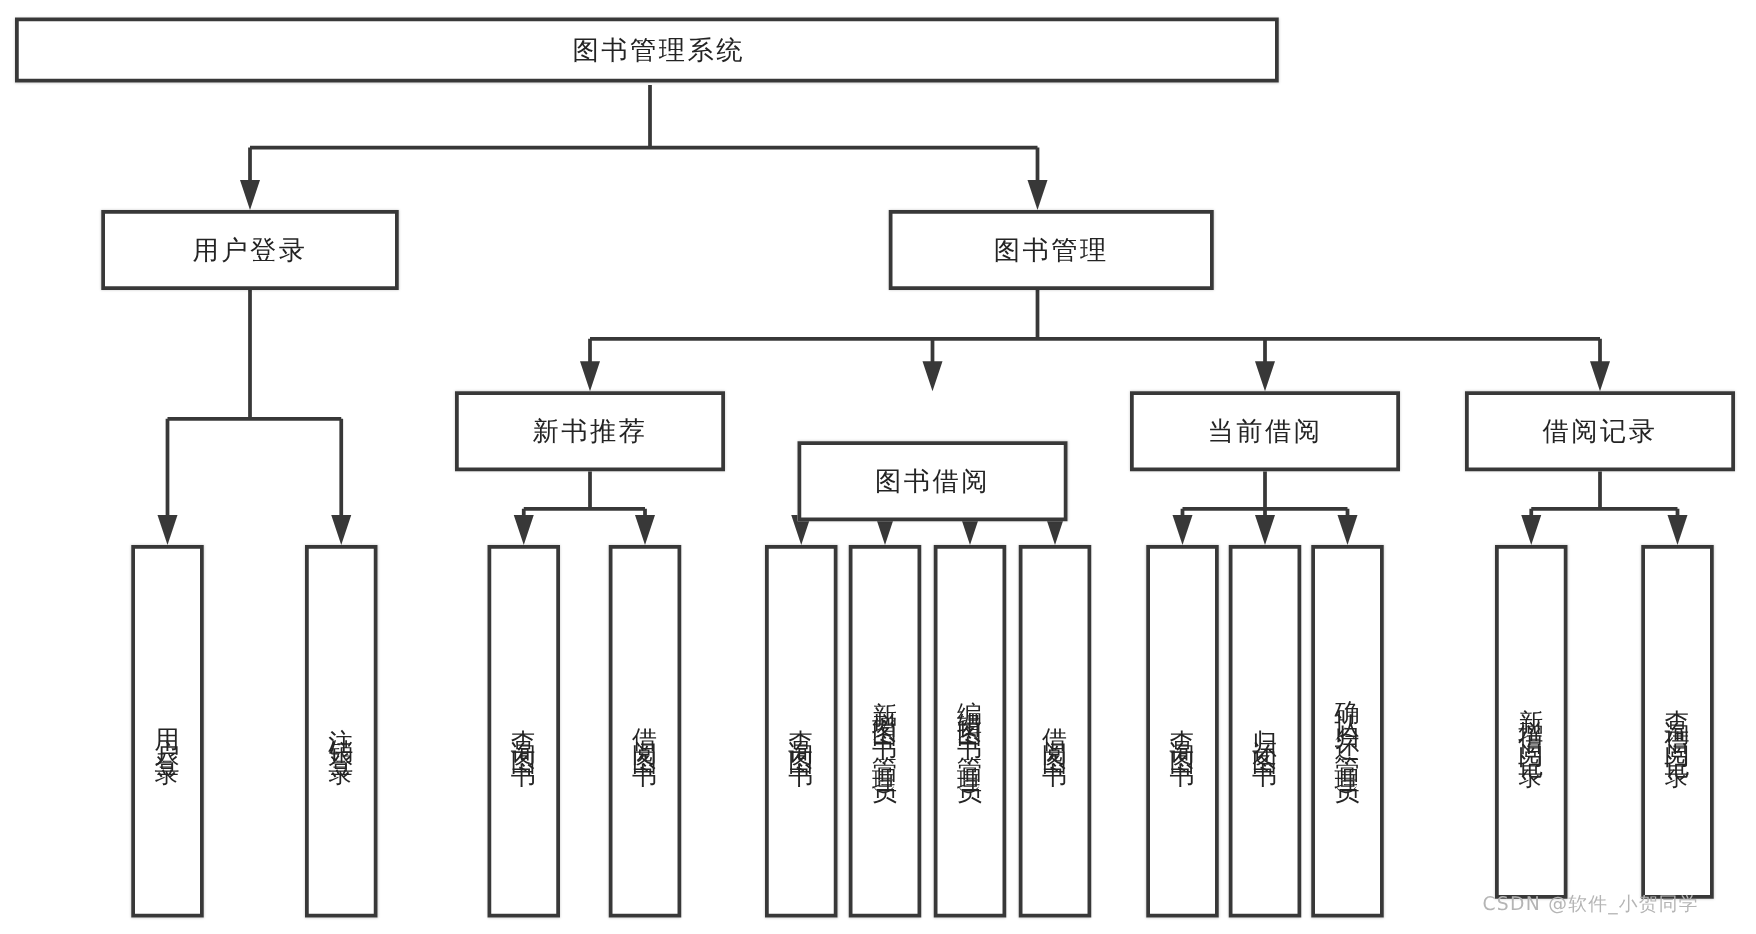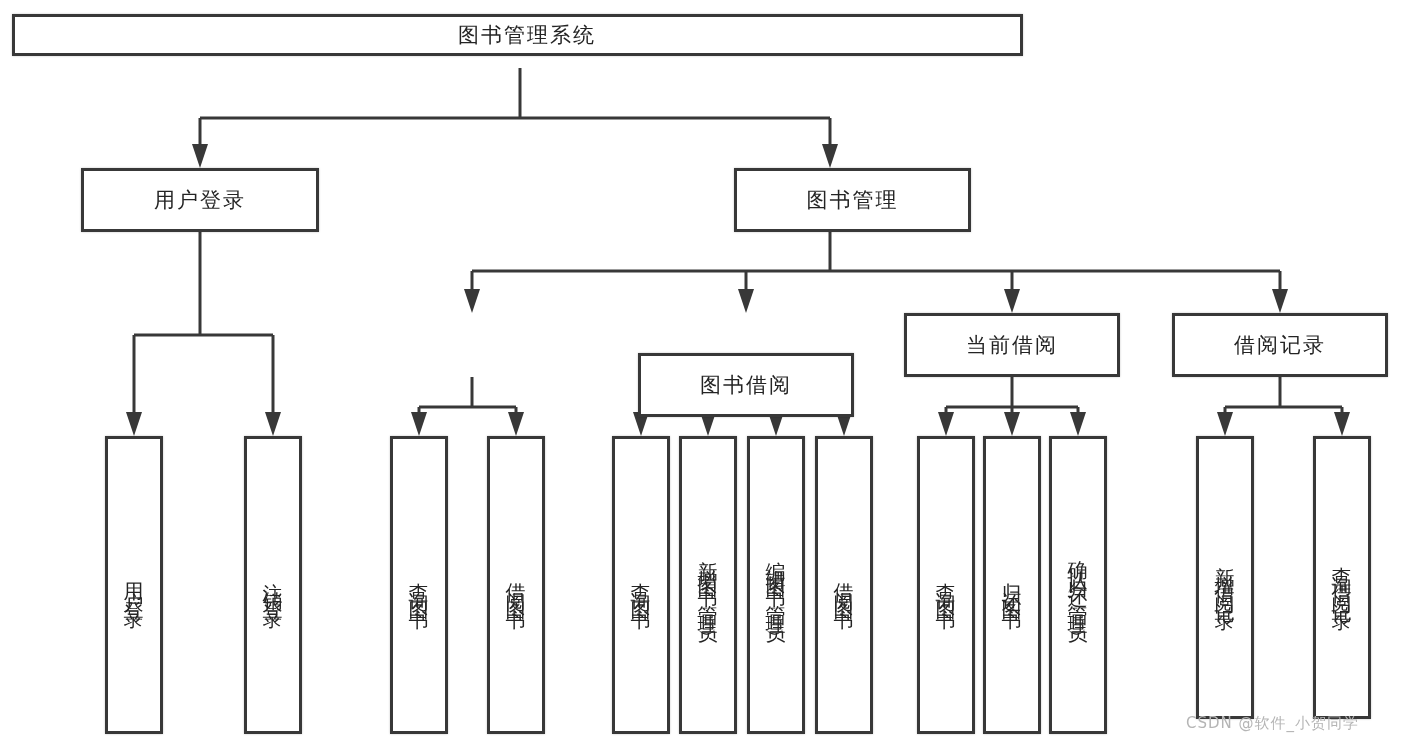--- a/index.html
+++ b/index.html
@@ -110,25 +110,26 @@
     <g>
       <path class="ln" d="M1280,377 L1280,407"></path>
       <path class="ln" d="M1225,407 L1342,407"></path>
       <path class="ln" d="M1225,407 L1225,418"></path>
       <polygon class="ah" points="1217,412 1233,412 1225,436"></polygon>
       <path class="ln" d="M1342,407 L1342,418"></path>
       <polygon class="ah" points="1334,412 1350,412 1342,436"></polygon>
     </g>
   </svg>
 
-  <div class="box" style="left:12px;top:14px;width:1011px;height:42px;padding-left:19px;">图书管理系统</div>
+  <div class="box" style="left:12px;top:14px;width:1011px;height:52px;padding-left:19px;">图书管理系统</div>
 
   <div class="box" style="left:81px;top:168px;width:238px;height:64px;">用户登录</div>
-  <div class="box" style="left:734px;top:168px;width:237px;height:64px;text-align:right;">图书管理</div>
+  <div class="box" style="left:711px;top:168px;width:260px;height:64px;text-align:right;">图书管理</div>
 
+  <div class="box" style="left:364px;top:313px;width:216px;height:64px;">新书推荐</div>
   <div class="box" style="left:638px;top:313px;width:216px;height:64px;margin-top:40px;">图书借阅</div>
   <div class="box" style="left:904px;top:313px;width:216px;height:64px;">当前借阅</div>
   <div class="box" style="left:1172px;top:313px;width:216px;height:64px;">借阅记录</div>
 
   <div class="box leaf" style="left:105px;top:436px;width:58px;height:298px;">用户登录</div>
   <div class="box leaf" style="left:244px;top:436px;width:58px;height:298px;">注销登录</div>
 
   <div class="box leaf" style="left:390px;top:436px;width:58px;height:298px;">查询图书</div>
   <div class="box leaf" style="left:487px;top:436px;width:58px;height:298px;">借阅图书</div>
 

